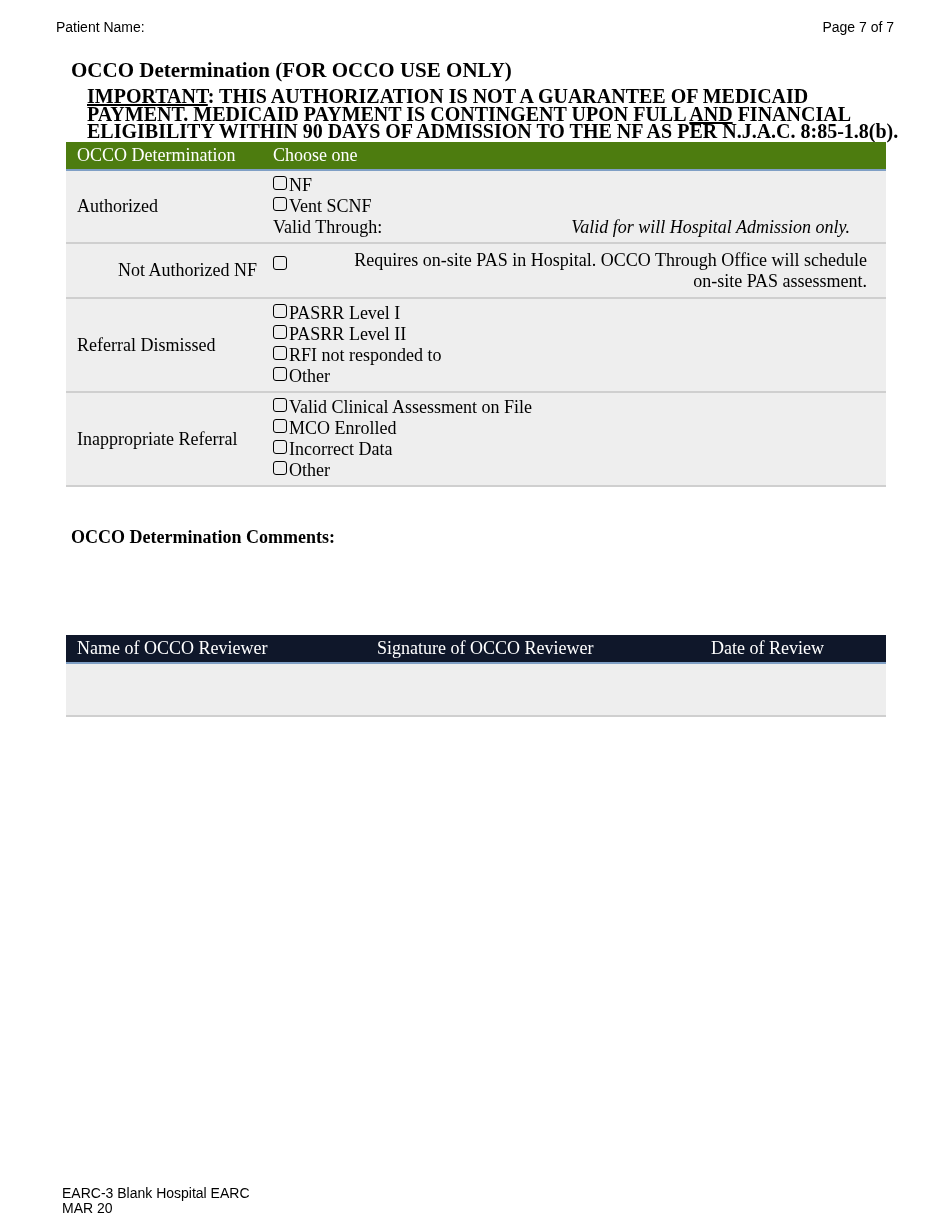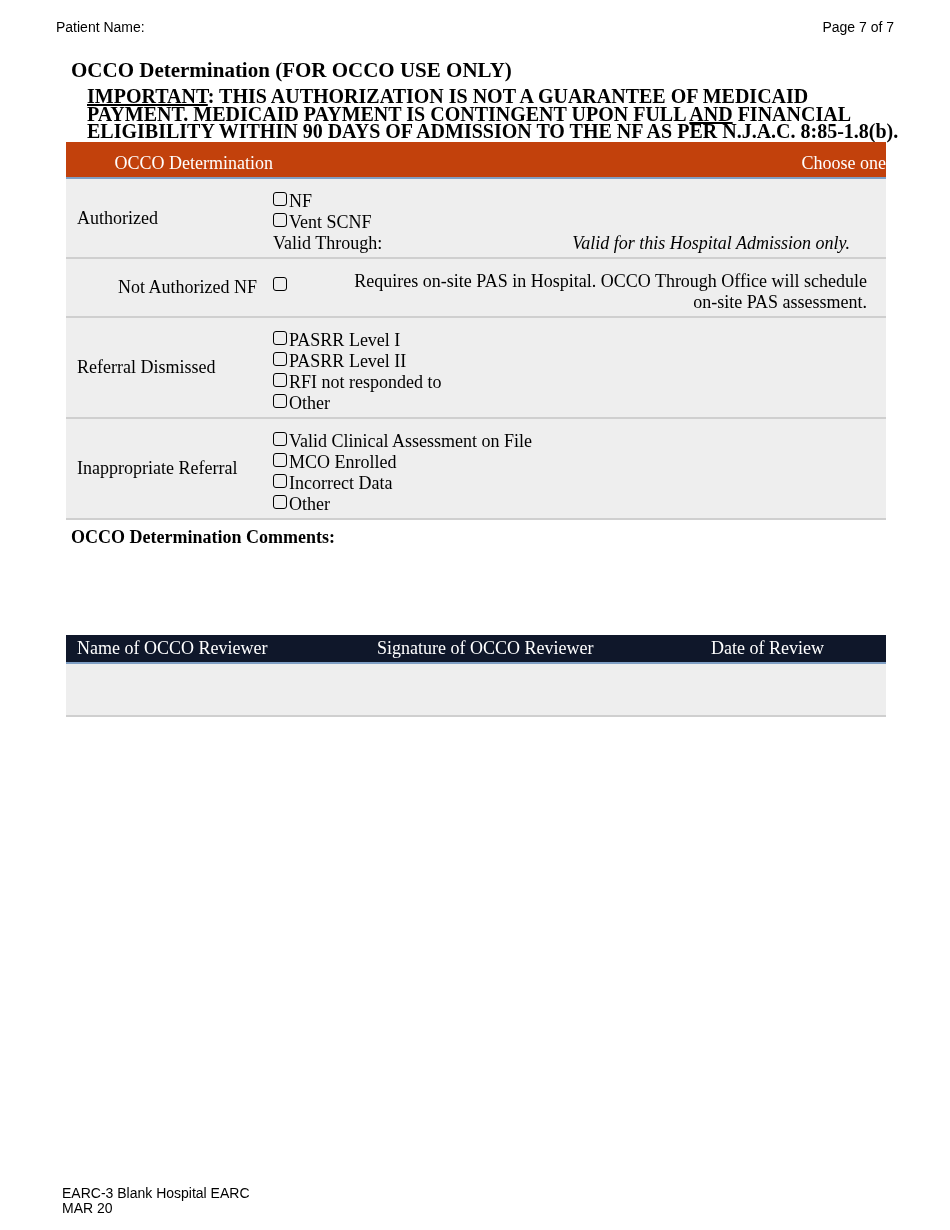--- a/index.html
+++ b/index.html
@@ -5,25 +5,25 @@
     html, body { margin: 0; padding: 0; background: #ffffff; }
     body { width: 950px; height: 1230px; position: relative; overflow: hidden; color: #000; }
     .sans { font-family: "Liberation Sans", sans-serif; }
     .serif { font-family: "Liberation Serif", serif; }
     .hdr-left { position: absolute; left: 56px; top: 19px; font-size: 14px; }
     .hdr-right { position: absolute; right: 56px; top: 19px; font-size: 14px; }
     .title { position: absolute; left: 71px; top: 58px; font-size: 21px; font-weight: bold; }
     .important { position: absolute; left: 87px; top: 88px; width: 820px; font-size: 20px; font-weight: bold; line-height: 17.5px; }
     .important u { text-decoration: underline; }
     table.det { position: absolute; left: 66px; top: 142px; width: 820px; border-collapse: collapse; font-size: 18px; }
-    table.det th { background: #c2410c; color: #fff; font-weight: normal; text-align: right; height: 27px; padding: 8px 0 0 11px; border-bottom: 2px solid #7f9fc5; }
+    table.det th { background: #4d7c0f; color: #fff; font-weight: normal; text-align: left; height: 27px; padding: 0 0 0 11px; border-bottom: 2px solid #7f9fc5; }
     table.det th.c2 { padding-left: 0; }
     table.det td { background: #eeeeee; border-bottom: 2px solid #cfcfcf; vertical-align: middle; padding: 16px; line-height: 21px; }
     table.det td.lbl { width: 180px; padding-left: 11px; }
-    table.det td.opts { padding: 12px 0 3px 0; }
+    table.det td.opts { padding: 3px 0 3px 0; }
     .opt { display: flex; align-items: center; }
     .box { display: inline-block; width: 12px; height: 12px; border: 1.3px solid #000; border-radius: 3px; margin-right: 2px; margin-top: -6px; }
     .valid-row { display: flex; justify-content: space-between; padding-right: 36px; }
     .valid-note { font-style: italic; }
     .na-row { display: flex; align-items: flex-start; }
     .na-row .box { margin-top: 6px; margin-right: 20px; }
     .na-text { width: 560px; }
     .na-text .l2 { padding-left: 0; }
     .comments { position: absolute; left: 71px; top: 527px; font-size: 18px; font-weight: bold; }
     table.rev { position: absolute; left: 66px; top: 635px; width: 820px; border-collapse: collapse; font-size: 18px; }
@@ -58,21 +58,21 @@
         <div class="opt">
           <span class="box"></span>
           <span>NF</span>
         </div>
         <div class="opt">
           <span class="box"></span>
           <span>Vent SCNF</span>
         </div>
         <div class="valid-row">
           <span>Valid Through:</span>
-          <span class="valid-note">Valid for this Hospital Admission only.</span>
+          <span class="valid-note">Valid for will Hospital Admission only.</span>
         </div>
       </td>
     </tr>
 
     <tr style="height:50px;text-align:right;">
       <td class="lbl">Not Authorized NF</td>
       <td class="opts">
         <div class="na-row">
           <span class="box"></span>
           <div class="na-text">

